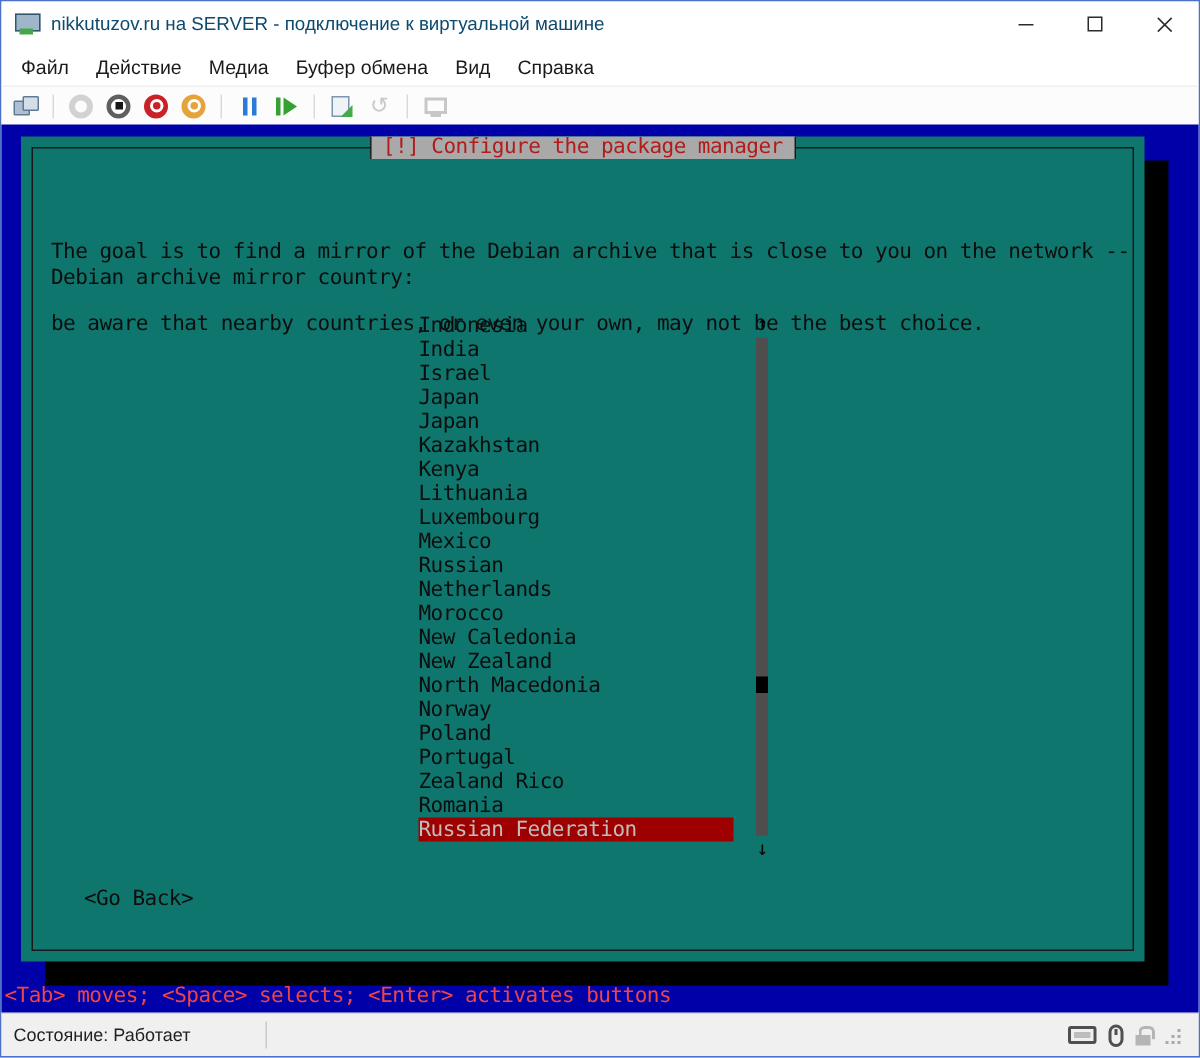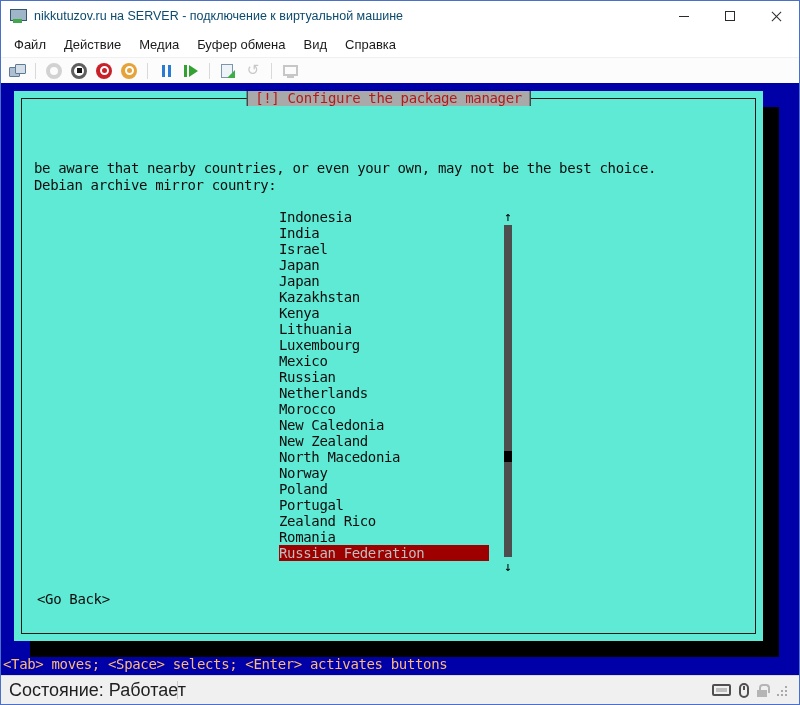--- a/index.html
+++ b/index.html
@@ -72,48 +72,48 @@
   .revert-ico::before { content:"↺"; }
 
   .esess-ico { width:15px; height:11px; border:2px solid #c7c7c7; position:relative; }
   .esess-ico::after { content:""; position:absolute; left:2px; bottom:-4px; width:7px; height:2px; background:#c7c7c7; }
 
   
   .vm { flex:0 0 592px; position:relative; background:#0000a8; overflow:hidden;
         font-family:"DejaVu Sans Mono", monospace; font-size:14px; letter-spacing:-0.35px;
         color:#0d0d0d; }
   .dialog { position:absolute; left:13px; top:8px; width:749px; height:550px;
-            background:#5eead4; box-shadow:16px 16px 0 0 #000; }
+            background:#0f766e; box-shadow:16px 16px 0 0 #000; }
   .frame { position:absolute; left:7px; top:7px; right:7px; bottom:7px;
            border:1px solid #1a1a1a; pointer-events:none; }
   .dlg-title { position:absolute; top:0; left:50%; transform:translateX(-50%);
                height:15px; line-height:15px; padding:0 8px; background:#a9a9a9;
                color:#b21b1b; border-left:1px solid #1a1a1a; border-right:1px solid #1a1a1a;
                white-space:nowrap; z-index:2; }
   .dlg-text { position:absolute; left:20px; top:37px; line-height:16px; white-space:pre; }
   .dlg-prompt { position:absolute; left:20px; top:86px; line-height:16px; white-space:pre; }
 
   .country-list { position:absolute; left:265px; top:118px; width:210px; }
   .country { height:16px; line-height:16px; white-space:pre; cursor:default; }
   .country.selected { background:#9e0000; color:#bdbdbd; }
 
   .sbar { position:absolute; left:489px; top:118px; width:10px; height:366px; }
   .sb-up, .sb-down { position:absolute; left:0; width:10px; height:16px; text-align:center;
                      line-height:16px; font-size:13px; color:#000; }
   .sb-up { top:0; } .sb-down { top:350px; }
   .sb-trough { position:absolute; left:1px; top:16px; width:8px; height:332px; background:#4e4e4e; }
   .sb-thumb { position:absolute; left:0; top:226px; width:8px; height:11px; background:#000; }
 
-  .go-back { position:absolute; left:23px; top:500px; line-height:16px; white-space:pre; cursor:default; }
-
-  .help-line { position:absolute; left:2px; top:573px; line-height:16px; color:#fdba74; white-space:pre; }
+  .go-back { position:absolute; left:42px; top:500px; line-height:16px; white-space:pre; cursor:default; }
+
+  .help-line { position:absolute; left:2px; top:573px; line-height:16px; color:#ef4444; white-space:pre; }
 
   
   .statusbar { flex:1 1 auto; background:#f0f0f0; border-top:1px solid #d9d9d9;
-               display:flex; align-items:center; padding:0 8px; font-size:18px; color:#1f1f1f; }
+               display:flex; align-items:center; padding:0 8px; font-size:12px; color:#1f1f1f; }
   .st-text { width:168px; white-space:nowrap; }
   .st-sep { width:1px; height:18px; background:#c9c9c9; }
   .st-spacer { flex:1 1 auto; }
   .st-icons { display:flex; align-items:center; gap:8px; padding-right:4px; }
 
   .disp-ico { width:19px; height:12px; border:2px solid #4f4f4f; border-radius:2px; position:relative; }
   .disp-ico::after { content:""; position:absolute; left:2px; top:2px; width:11px; height:4px; background:#bdbdbd; }
   .mouse-ico { width:10px; height:15px; border:2px solid #4f4f4f; border-radius:5px; position:relative; }
   .mouse-ico::after { content:""; position:absolute; left:2px; top:1px; width:2px; height:4px; background:#4f4f4f; }
   .unlock-ico { width:11px; height:13px; position:relative; }
@@ -197,20 +197,21 @@
         <span class="esess-ico"></span>
       </div>
   </div>
 
   <div class="vm">
     <div class="dialog">
       <div class="frame"></div>
       <div class="dlg-title">[!] Configure the package manager</div>
 
       <div class="dlg-text">
+        <div>The goal is to find a mirror of the Debian archive that is close to you on the network --</div>
         <div>be aware that nearby countries, or even your own, may not be the best choice.</div>
       </div>
       <div class="dlg-prompt">Debian archive mirror country:</div>
 
       <div class="country-list">
         <div class="country">Indonesia</div>
         <div class="country">India</div>
         <div class="country">Israel</div>
         <div class="country">Japan</div>
         <div class="country">Japan</div>

